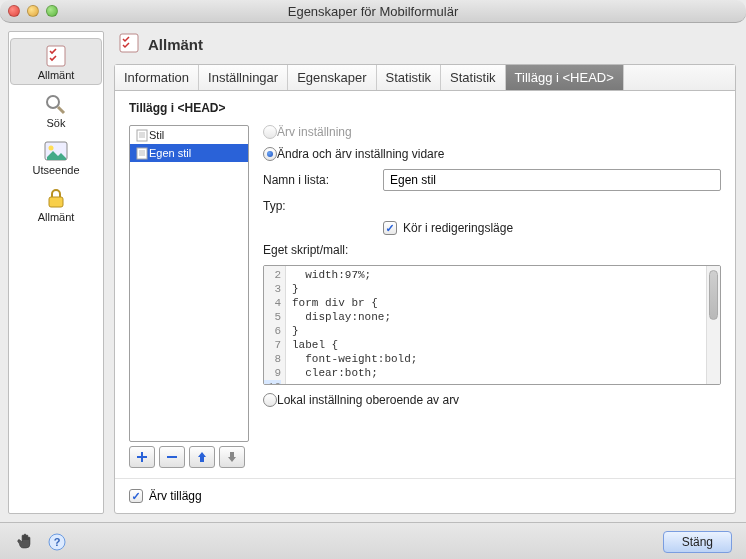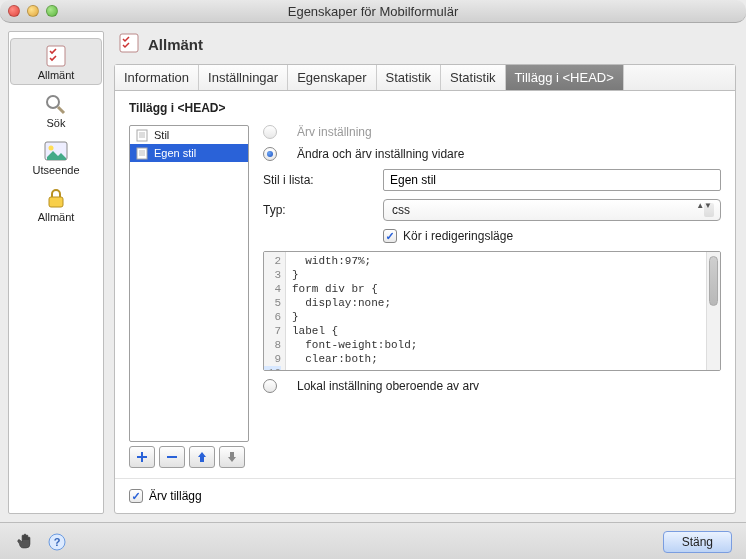--- a/index.html
+++ b/index.html
@@ -36,29 +36,29 @@
 .tab:first-child { border-top-left-radius: 3px; }
 .tab.active { background: linear-gradient(#8f8f8f, #7a7a7a); color: #fff; }
 
 .section-title { font-weight: bold; padding: 10px 14px 6px; font-size: 12px; color: #222; }
 
 .body { flex: 1; display: flex; gap: 14px; padding: 4px 14px 10px; }
 
 
 .listcol { width: 120px; display: flex; flex-direction: column; }
 .listbox { flex: 1; background: #fff; border: 1px solid #9f9f9f; border-radius: 2px; overflow: hidden; }
-.list-item { display: flex; align-items: center; gap: 5px; padding: 2px 5px; font-size: 11px; color: #222; }
+.list-item { display: flex; align-items: center; padding: 2px 5px; font-size: 11px; color: #222; }
 .list-item.selected { background: #2a62d8; color: #fff; }
 .li-icon { width: 14px; height: 14px; display: flex; align-items: center; justify-content: center; }
 .list-ctrl { display: flex; gap: 4px; margin-top: 4px; }
 .ctrl-btn { width: 26px; height: 22px; background: linear-gradient(#fefefe, #e2e2e2); border: 1px solid #9f9f9f; border-radius: 3px; display: flex; align-items: center; justify-content: center; font-size: 13px; color: #333; }
 
 
 .formcol { flex: 1; display: flex; flex-direction: column; gap: 8px; font-size: 12px; color: #222; }
-.radio-row { display: flex; align-items: center; gap: 20px; }
+.radio-row { display: flex; align-items: center; gap: 0; }
 .radio-row.disabled { color: #9a9a9a; }
 .radio-outer { width: 14px; height: 14px; border-radius: 50%; border: 1px solid #888; background: linear-gradient(#fff, #e8e8e8); display: flex; align-items: center; justify-content: center; }
 .radio-row.disabled .radio-outer { border-color: #c5c5c5; }
 .radio-dot { width: 6px; height: 6px; border-radius: 50%; background: radial-gradient(circle at 35% 35%, #6ea7f5, #1a4fbf); }
 
 .formpair { display: flex; align-items: center; gap: 10px; }
 .formpair .lbl { width: 110px; }
 .text-input { flex: 1; height: 22px; border: 1px solid #9f9f9f; border-radius: 2px; padding: 0 6px; font-size: 12px; background: #fff; }
 .select { flex: 1; height: 22px; border: 1px solid #9f9f9f; border-radius: 4px; padding: 0 22px 0 8px; font-size: 12px; background: linear-gradient(#fff, #f3f3f3); position: relative; display: flex; align-items: center; }
 .select::after { content: ""; position: absolute; right: 6px; top: 3px; width: 10px; height: 14px; background: linear-gradient(#eee, #ddd); border-radius: 2px; }
@@ -218,36 +218,33 @@
             <span>Ärv inställning</span>
           </div>
           <div class="radio-row">
             <span class="radio-outer">
                 <span class="radio-dot"></span>
               </span>
             <span>Ändra och ärv inställning vidare</span>
           </div>
 
           <div class="formpair">
-            <span class="lbl">Stil i lista:</span>
+            <span class="lbl">Namn i lista:</span>
             <input class="text-input" value="Egen stil" style="">
           </div>
           <div class="formpair">
             <span class="lbl">Typ:</span>
-            <div class="select">
-              <span>css</span>
-              <span class="arrows">▲▼</span>
-            </div>
           </div>
 
           <div class="check-row">
             <span class="checkbox">✓</span>
             <span>Kör i redigeringsläge</span>
           </div>
 
+          <div>Eget skript/mall:</div>
           <div class="codebox">
             <div class="gutter"><span>2</span><br><span>3</span><br><span>4</span><br><span>5</span><br><span>6</span><br><span>7</span><br><span>8</span><br><span>9</span><br><span class="cur">10</span></div>
             <div class="code">  width:97%;
 }
 form div br {
   display:none;
 }
 label {
   font-weight:bold;
   clear:both;

